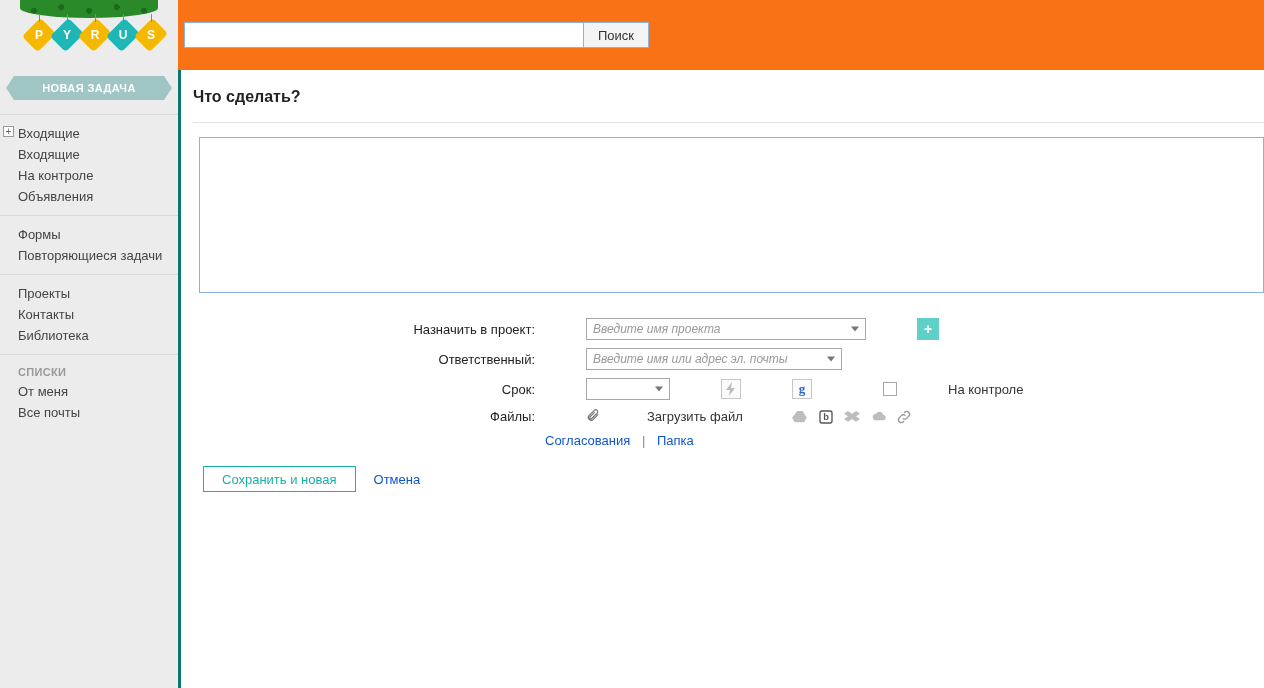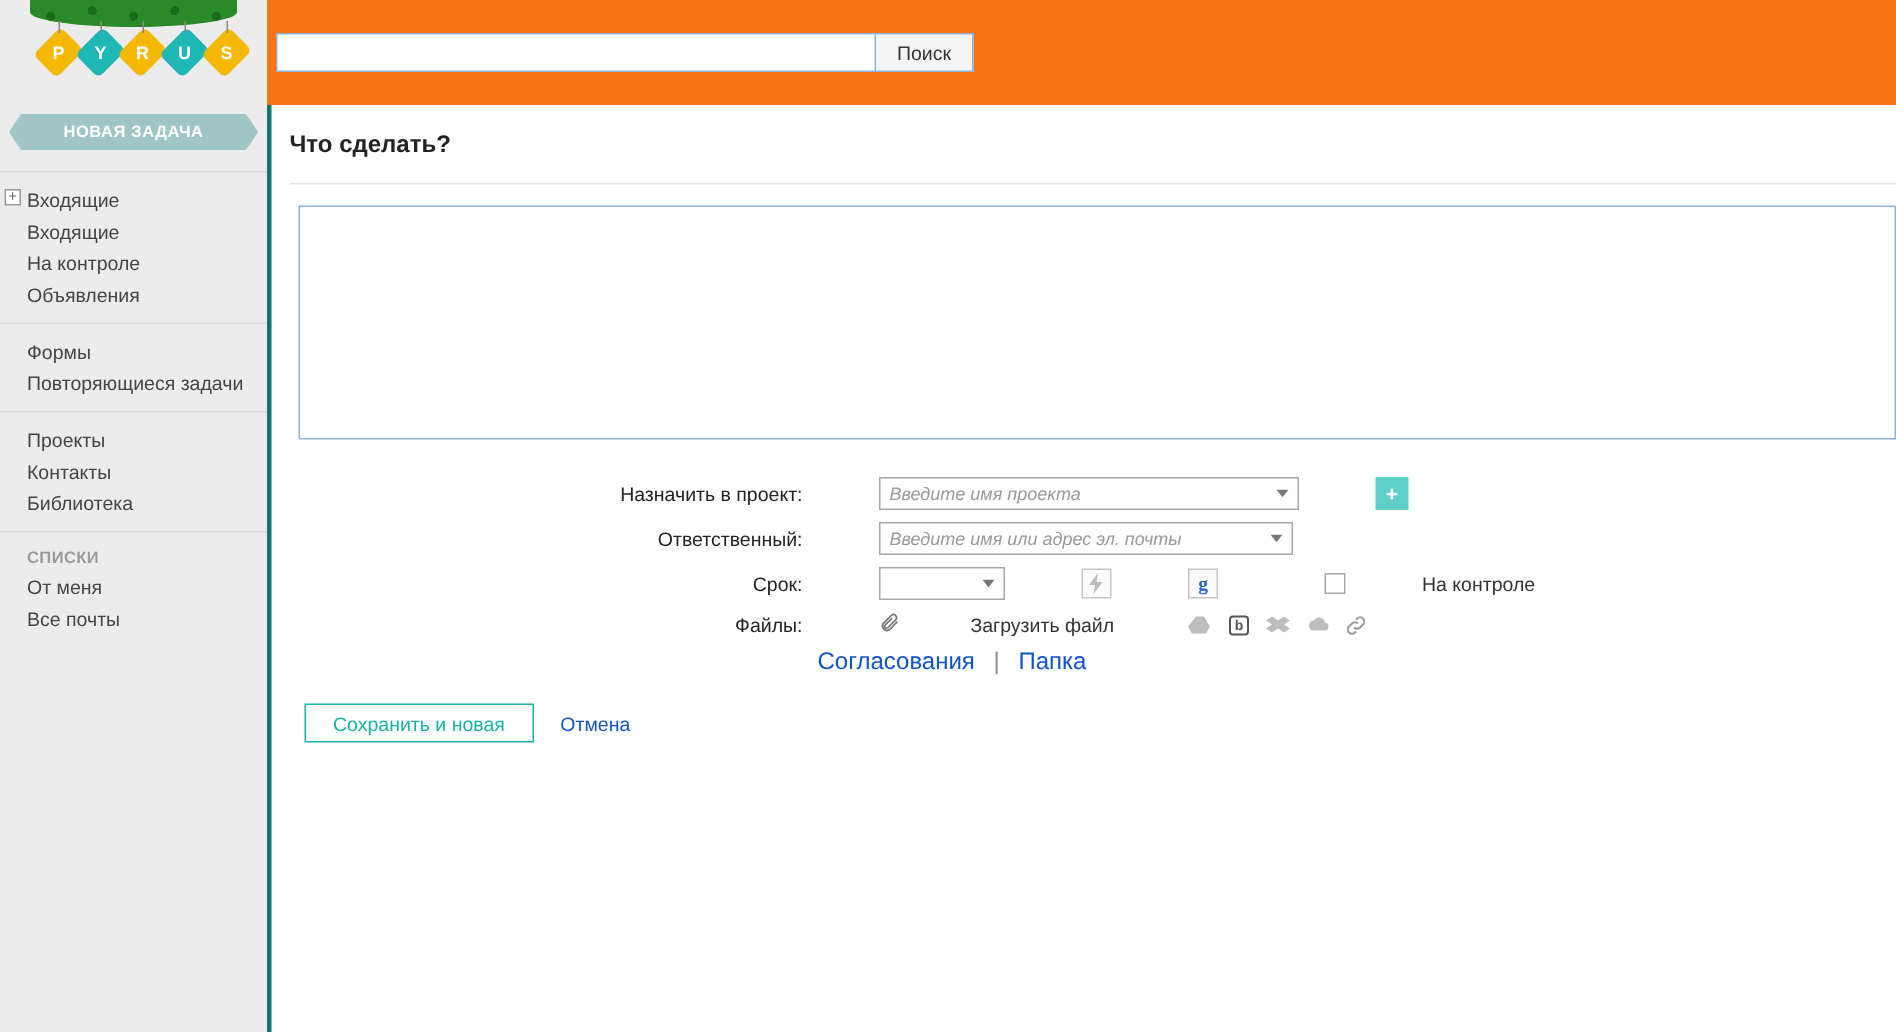--- a/index.html
+++ b/index.html
@@ -128,40 +128,40 @@
     color:#999; font-style: italic; font-size:12px;
   }
   .combo .caret{
     position:absolute; right:6px; top:50%; transform:translateY(-50%);
     width:0;height:0;border-left:4px solid transparent;border-right:4px solid transparent;border-top:5px solid #777;
   }
   .plus-btn{
     width:22px;height:22px;background:#5fd0c8;color:#fff;margin-left:6px;
     display:flex;align-items:center;justify-content:center;font-weight:bold;cursor:pointer;font-size:14px;
   }
-  .combo.wide{ width:276px; }
+  .combo.wide{ width:256px; }
   .date-combo{
     width:84px;height:22px;border:1px solid #a7a7a7;background:#fff;position:relative;
   }
   .date-combo .caret{
     position:absolute; right:6px; top:50%; transform:translateY(-50%);
     width:0;height:0;border-left:4px solid transparent;border-right:4px solid transparent;border-top:5px solid #777;
   }
   .icon-btn{
     width:20px;height:20px;border:1px solid #c6c6c6;background:#fbfbfb;margin-left:6px;
     display:flex;align-items:center;justify-content:center;cursor:pointer;color:#888;font-size:11px;
   }
   .checkbox{
     width:14px;height:14px;border:1px solid #a7a7a7;background:#fff;margin:0 6px 0 26px;display:inline-block;vertical-align:middle;
   }
   .file-row .icons{ display:flex; align-items:center; gap:10px; margin-left:4px;}
   .file-link{ color:#333; cursor:pointer; }
   .clip{ color:#888; font-size:14px; margin-right:2px;}
   svg.svc{ width:16px;height:16px; }
-  .links-row{ margin: 8px 0 18px 352px; font-size:16px;}
+  .links-row{ margin: 8px 0 18px 352px; font-size:13px;}
   .links-row a{ color:#1155cc; text-decoration:none; cursor:pointer;}
   .links-row .sep{ color:#888; margin:0 8px;}
 
   .actions{ display:flex; align-items:center; gap:18px; margin-left:10px;}
   .btn-primary{
     width:160px;height:26px;line-height:26px;text-align:center;color:#fff;
     background:#17b3a3;cursor:pointer;font-size:13px;
     clip-path: polygon(10px 0, calc(100% - 10px) 0, 100% 50%, calc(100% - 10px) 100%, 10px 100%, 0 50%);
   }
   .btn-secondary{

